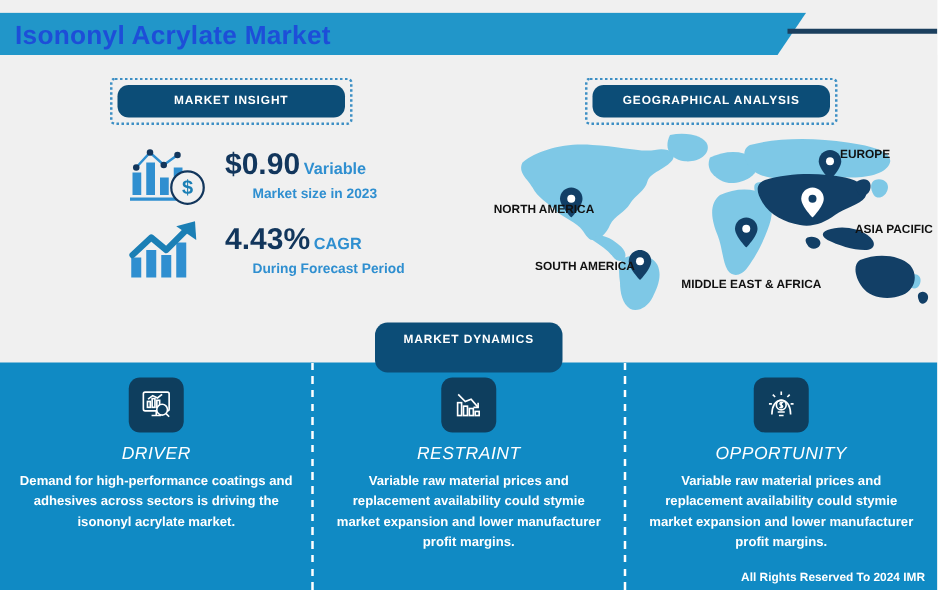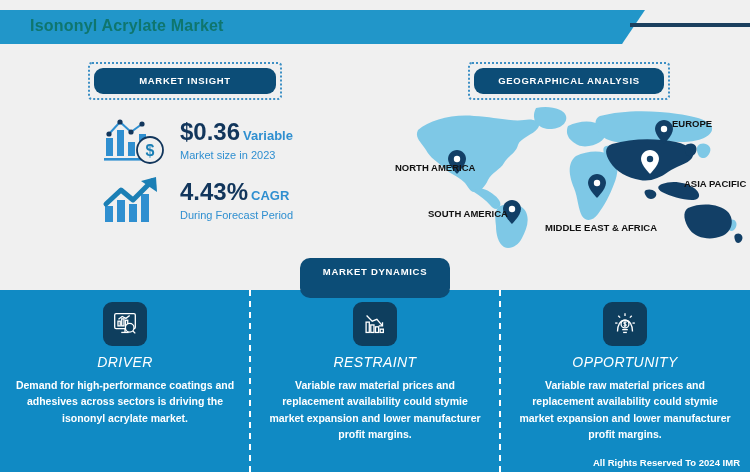--- a/index.html
+++ b/index.html
@@ -31,26 +31,25 @@
     position: absolute;
     left: 0; top: 0;
     width: 645px; height: 34px;
     background: #2196c9;
     clip-path: polygon(0 0, 645px 0, 622px 34px, 0 34px);
     box-shadow: 0 1px 2px rgba(0,0,0,0.18);
   }
   #title-text {
     position: absolute;
     left: 12px; top: 7px;
-    color: #0f766e;
-    font-size: 16px;
+    color: #1d4ed8;
+    font-size: 21px;
     font-weight: bold;
     letter-spacing: 0.2px;
     white-space: nowrap;
-    margin-left: 18px;
   }
   #header-rule {
     position: absolute;
     left: 630px; top: 13px;
     width: 120px; height: 4px;
     background: #1b3f5e;
   }
 
   
   #content {
@@ -121,23 +120,24 @@
   }
   .stat-main .unit {
     font-size: 13px;
     color: #2f8fd0;
     font-weight: bold;
     margin-left: 3px;
   }
   .stat-sub {
     font-size: 11px;
     color: #2f8fd0;
-    font-weight: normal;
+    font-weight: bold;
     margin-top: 4px;
     white-space: nowrap;
+    margin-left: 22px;
   }
 
   
   #map-wrap {
     position: absolute;
     left: 400px; top: 100px;
     width: 350px; height: 150px;
   }
   .map-label {
     position: absolute;
@@ -247,21 +247,21 @@
         <circle cx="9" cy="22" r="2.6" fill="#12365c"></circle>
         <circle cx="20" cy="10" r="2.6" fill="#12365c"></circle>
         <circle cx="31" cy="20" r="2.6" fill="#12365c"></circle>
         <circle cx="42" cy="12" r="2.6" fill="#12365c"></circle>
         <rect x="4" y="46" width="44" height="2.6" fill="#2f8fd0"></rect>
         <circle cx="50" cy="38" r="13" fill="#f0f0f0" stroke="#12365c" stroke-width="1.8"></circle>
         <text x="50" y="43.5" font-family="Liberation Sans, sans-serif" font-size="16" font-weight="bold" fill="#1b7fb5" text-anchor="middle">$</text>
       </svg>
     </div>
     <div class="stat-text">
-      <div class="stat-main"><span>$0.36</span><span class="unit">Variable</span></div>
+      <div class="stat-main"><span>$0.90</span><span class="unit">Variable</span></div>
       <div class="stat-sub">Market size in 2023</div>
     </div>
   </div>
 
   <div class="stat-row" id="stat-cagr">
     <div class="stat-icon">
       <svg viewBox="0 0 74 56" width="74" height="56">
         <g fill="#2f8fd0">
           <rect x="5" y="34" width="8" height="16"></rect>
           <rect x="17" y="28" width="8" height="22"></rect>

